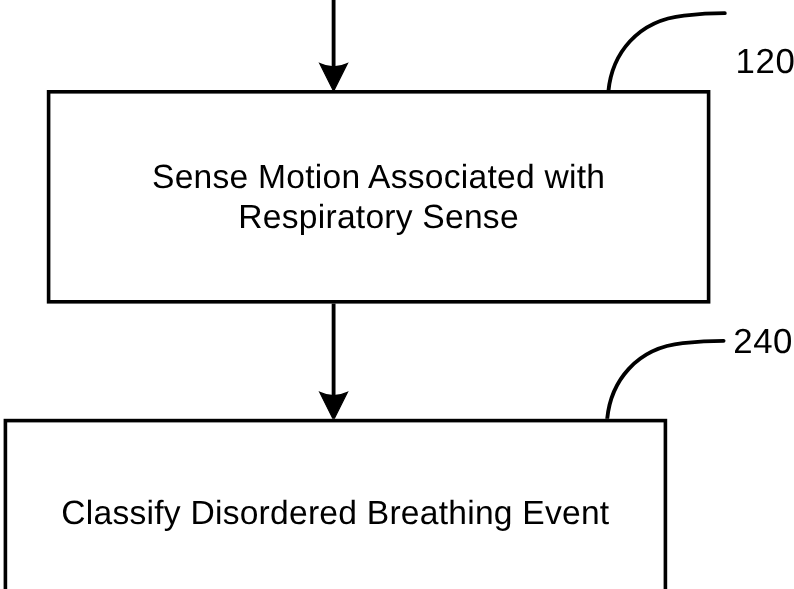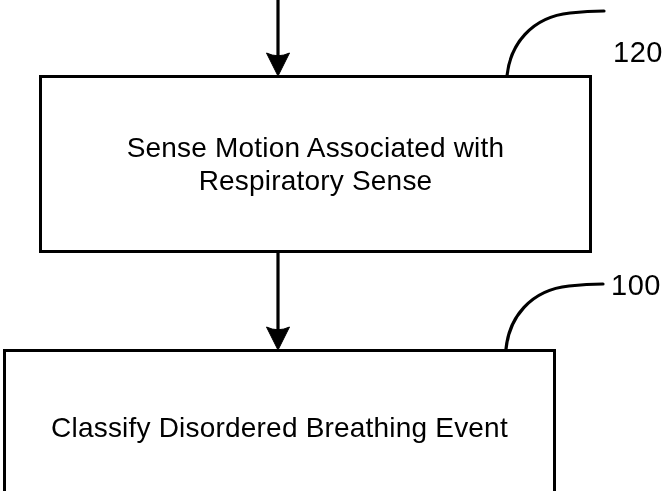--- a/index.html
+++ b/index.html
@@ -86,15 +86,15 @@
   <div class="flow-box box-120">
     <div>Sense Motion Associated with</div>
     <div>Respiratory Sense</div>
   </div>
 
   <div class="flow-box box-130">
     <div>Classify Disordered Breathing Event</div>
   </div>
 
   <div class="ref-label ref-120">120</div>
-  <div class="ref-label ref-130">100</div>
+  <div class="ref-label ref-130">240</div>
 
 </div>
 
 </body></html>

